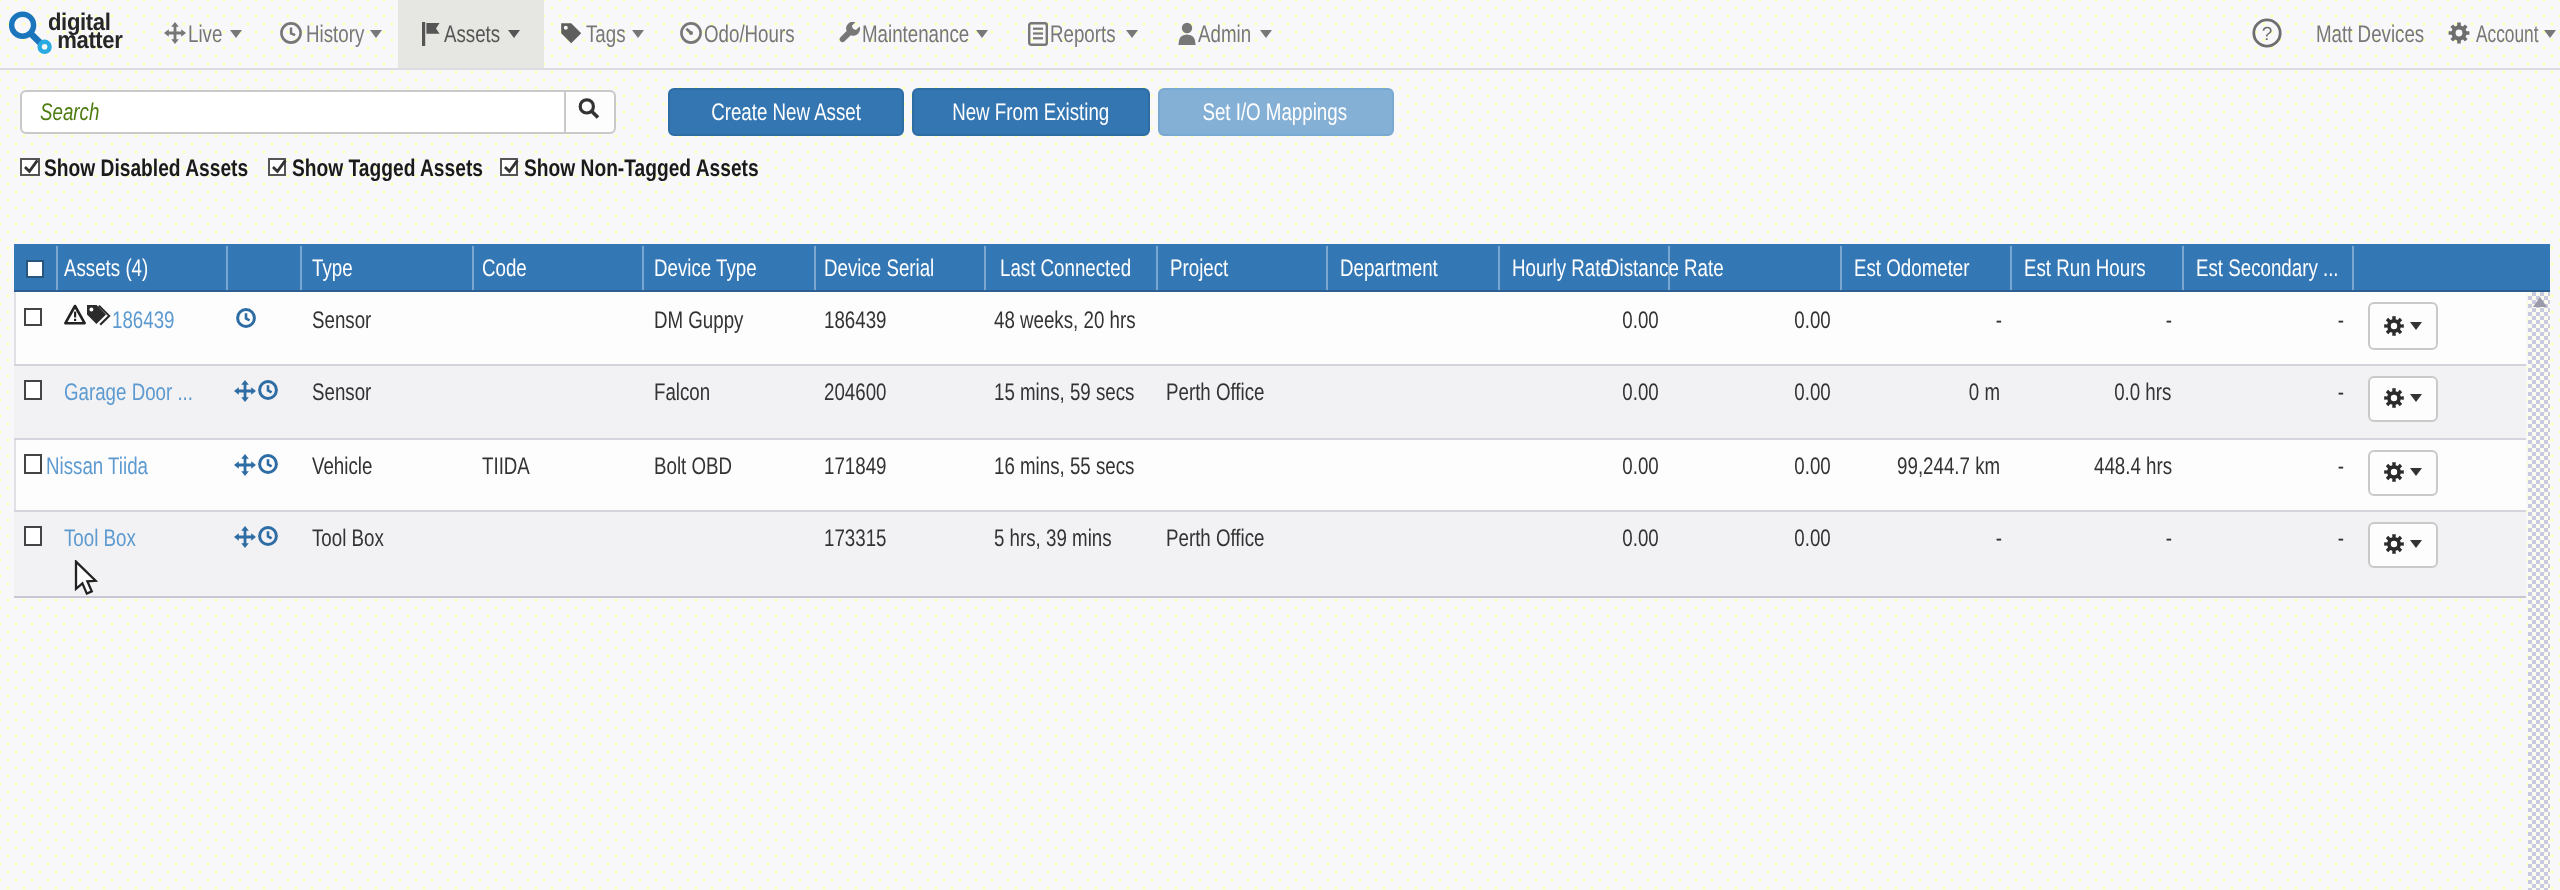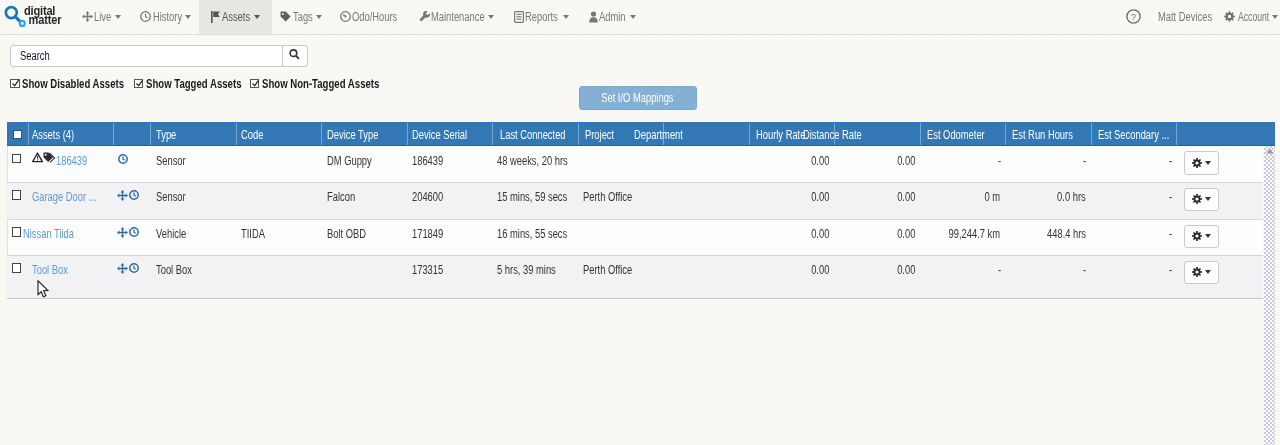--- a/index.html
+++ b/index.html
@@ -16,21 +16,21 @@
   #page { position:relative; width:1280px; height:445px;padding-left:25px; }
   .abs { position:absolute; }
   .t, .tr, .tc { display:inline-block; white-space:nowrap; font-size:12px; }
   .t  { transform:scaleX(.78); transform-origin:0 50%; }
   .tr { transform:scaleX(.78); transform-origin:100% 50%; }
   .tc { transform:scaleX(.78); transform-origin:50% 50%; }
   .nav-it { color:#777; font-size:12px; }
   .caret { display:inline-block; width:0; height:0; border-left:3.5px solid transparent; border-right:3.5px solid transparent; border-top:4px solid #777; vertical-align:middle; }
   .btn { position:absolute; top:43.5px; height:24px; border-radius:3px; color:#fff; text-align:center; line-height:23px; font-size:12px; }
   .btn-dark { background:#3476b2; border:1px solid #2e6da4; }
-  .btn-lite { background:#85b0d5; border:1px solid #79a8d1;margin-top:42px; }
+  .btn-lite { background:#85b0d5; border:1px solid #79a8d1; }
   .cb { position:absolute; width:9.5px; height:9.5px; background:#fff; border:1px solid #555; }
   .hcell { position:absolute; top:126.5px; color:#fff; line-height:14px; }
   .cell { position:absolute; color:#333; line-height:14px; }
   .link { color:#5d9ad0; }
   .gearbtn { position:absolute; left:1184px; width:35px; height:23.5px; background:#fdfdfd; border:1px solid #c9c9c9; border-radius:3px; }
 </style>
 </head>
 <body>
 <div id="page">
 
@@ -105,26 +105,28 @@
     </svg>
 <div class="abs nav-it" style="left:1158px;top:10px"><span class="t">Matt Devices</span></div>
 <svg class="abs" style="left:1224px;top:10.5px" width="11" height="11" viewBox="0 0 11 11">
       <path fill="#6e6e6e" fill-rule="evenodd" d="M4.6 0.3 L6.4 0.3 L6.4 1.8 L7.5 2.2 L8.5 1.2 L9.8 2.5 L8.8 3.5 L9.2 4.6 L10.7 4.6 L10.7 6.4 L9.2 6.4 L8.8 7.5 L9.8 8.5 L8.5 9.8 L7.5 8.8 L6.4 9.2 L6.4 10.7 L4.6 10.7 L4.6 9.2 L3.5 8.8 L2.5 9.8 L1.2 8.5 L2.2 7.5 L1.8 6.4 L0.3 6.4 L0.3 4.6 L1.8 4.6 L2.2 3.5 L1.2 2.5 L2.5 1.2 L3.5 2.2 L4.6 1.8 Z M5.5 5.5 m-1.7 0 a1.7 1.7 0 1 0 3.4 0 a1.7 1.7 0 1 0 -3.4 0"></path>
     </svg>
 <div class="abs nav-it" style="left:1238px;top:10px"><span class="t" style="transform:scaleX(.72)">Account</span></div>
 <div class="abs caret" style="left:1271.5px;top:15px"></div>
 
 <div class="abs" style="left:10px;top:45px;width:273px;height:21.5px;background:#fff;border:1px solid #c9c9c9;border-radius:3px 0 0 3px;"></div>
 <div class="abs" style="left:282px;top:44.5px;width:26px;height:22.5px;background:#fdfdfd;border:1px solid #c9c9c9;border-radius:0 3px 3px 0;"></div>
-<div class="abs" style="left:19.5px;top:49px;color:#0f172a;font-size:12px;"><span class="t">Search</span></div>
+<div class="abs" style="left:19.5px;top:49px;color:#4d7c0f;font-size:12px;font-style:italic;"><span class="t">Search</span></div>
 <svg class="abs" style="left:289.2px;top:49.4px" width="11" height="11" viewBox="0 0 11 11">
       <circle cx="4.4" cy="4.2" r="3.3" fill="none" stroke="#333" stroke-width="1.6"></circle>
       <line x1="6.8" y1="6.6" x2="10" y2="9.8" stroke="#333" stroke-width="1.8"></line>
     </svg>
 
+<div class="btn btn-dark" style="left:334px;width:117.5px;"><span class="tc">Create New Asset</span></div>
+<div class="btn btn-dark" style="left:455.5px;width:119.5px;"><span class="tc">New From Existing</span></div>
 <div class="btn btn-lite" style="left:578.5px;width:118.5px;"><span class="tc">Set I/O Mappings</span></div>
 
 <div class="cb" style="left:10px;top:78.5px;"></div>
 <svg class="abs" style="left:11px;top:79px" width="9" height="9" viewBox="0 0 9 9">
       <path d="M1.5 4.5 L3.7 6.7 L7.7 1.2" fill="none" stroke="#333" stroke-width="1.4"></path>
     </svg>
 <div class="abs" style="left:22px;top:77px;font-weight:bold;color:#1a1a1a;font-size:12px;"><span class="t" style="transform:scaleX(.80)">Show Disabled Assets</span></div>
 <div class="cb" style="left:133.5px;top:78.5px;"></div>
 <svg class="abs" style="left:134.5px;top:79px" width="9" height="9" viewBox="0 0 9 9">
       <path d="M1.5 4.5 L3.7 6.7 L7.7 1.2" fill="none" stroke="#333" stroke-width="1.4"></path>
@@ -138,21 +140,21 @@
 
 <div class="abs" style="left:6.5px;top:121.5px;width:1268px;height:24px;background:#3377b5;border-bottom:1px solid #2b5f90;"></div>
 <div class="abs" style="left:12.5px;top:129.5px;width:9.5px;height:9.5px;background:#fff;border:1px solid #26557e;"></div>
 <div class="hcell" style="left:31.5px"><span class="t">Assets (4)</span></div>
 <div class="hcell" style="left:155.5px"><span class="t">Type</span></div>
 <div class="hcell" style="left:241px"><span class="t">Code</span></div>
 <div class="hcell" style="left:326.5px"><span class="t">Device Type</span></div>
 <div class="hcell" style="left:412px"><span class="t">Device Serial</span></div>
 <div class="hcell" style="left:499.5px"><span class="t">Last Connected</span></div>
 <div class="hcell" style="left:585px"><span class="t">Project</span></div>
-<div class="hcell" style="left:634px"><span class="t">Department</span></div>
+<div class="hcell" style="left:670px"><span class="t">Department</span></div>
 <div class="hcell" style="left:755.5px"><span class="t">Hourly Rate</span></div>
 <div class="hcell" style="left:803px"><span class="t">Distance Rate</span></div>
 <div class="hcell" style="left:926.5px"><span class="t">Est Odometer</span></div>
 <div class="hcell" style="left:1012px"><span class="t">Est Run Hours</span></div>
 <div class="hcell" style="left:1097.5px"><span class="t">Est Secondary ...</span></div>
 <div class="abs" style="left:27.5px;top:122.5px;width:1px;height:22px;background:rgba(255,255,255,0.35);"></div>
 <div class="abs" style="left:112.5px;top:122.5px;width:1px;height:22px;background:rgba(255,255,255,0.35);"></div>
 <div class="abs" style="left:150px;top:122.5px;width:1px;height:22px;background:rgba(255,255,255,0.35);"></div>
 <div class="abs" style="left:235.5px;top:122.5px;width:1px;height:22px;background:rgba(255,255,255,0.35);"></div>
 <div class="abs" style="left:321px;top:122.5px;width:1px;height:22px;background:rgba(255,255,255,0.35);"></div>

